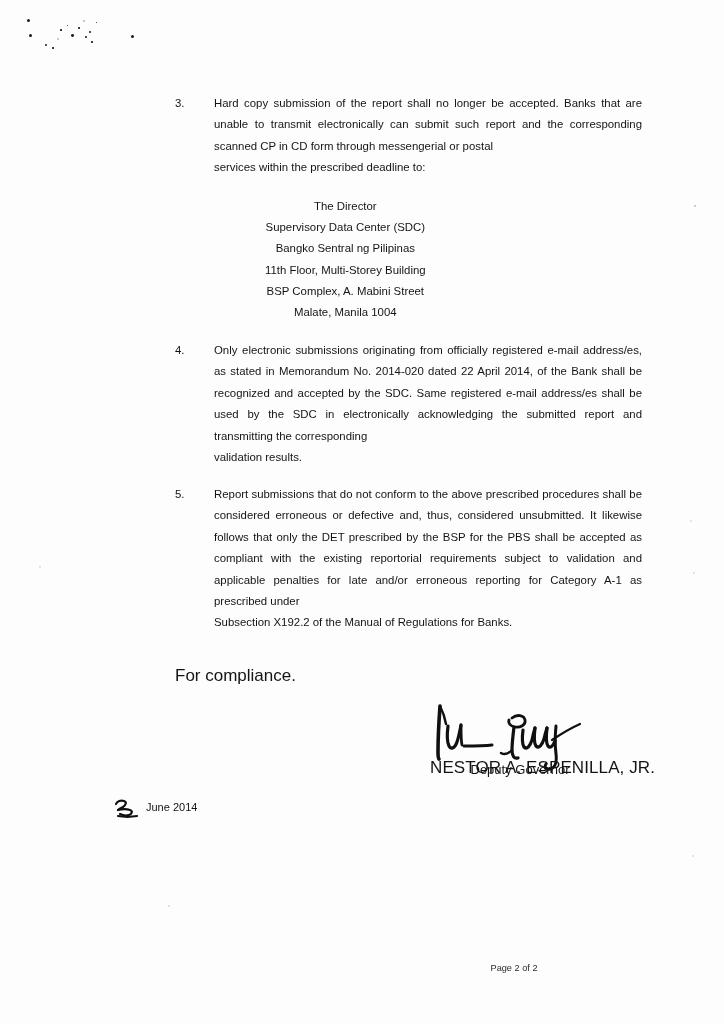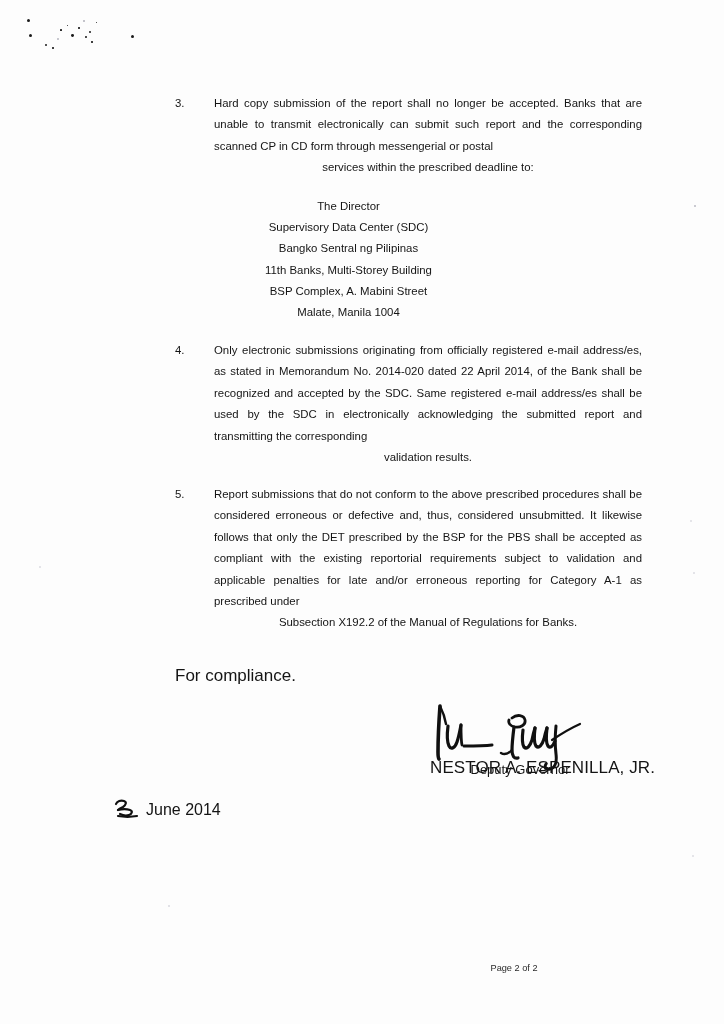--- a/index.html
+++ b/index.html
@@ -58,21 +58,21 @@
     text-align: left;
   }
   .item .body {
     display: block;
     margin-left: 39px;
     text-align: justify;
     text-justify: inter-word;
   }
   .item .body > .last {
     display: block;
-    text-align: center;
+    text-align: left;
   }
 
   #item3 { top: 93px; }
   #item4 { top: 340px; }
   #item5 { top: 484px; }
 
   .address {
     position: absolute;
     left: 265px;
     top: 196px;
@@ -122,21 +122,21 @@
     width: 180px;
     font-size: 13px;
     text-align: center;
   }
 
   
   .dateline {
     position: absolute;
     left: 112px;
     top: 801px;
-    font-size: 16px;
+    font-size: 11px;
     white-space: nowrap;
   }
   .date-hand {
     position: absolute;
     left: 0;
     top: -4px;
     width: 34px;
     height: 24px;
   }
   .date-text {
@@ -190,21 +190,21 @@
 
     <div class="item" id="item3">
       <span class="num">3.</span>
       <span class="body"><span>Hard copy submission of the report shall no longer be accepted.  Banks that are unable to transmit electronically can submit such report and the corresponding scanned CP in CD form through messengerial or postal</span><span class="last">services within the prescribed deadline to:</span></span>
     </div>
 
     <div class="address">
       <div>The Director</div>
       <div>Supervisory Data Center (SDC)</div>
       <div>Bangko Sentral ng Pilipinas</div>
-      <div>11th Banks,  Multi-Storey Building</div>
+      <div>11th Floor,  Multi-Storey Building</div>
       <div>BSP Complex, A. Mabini Street</div>
       <div>Malate, Manila 1004</div>
     </div>
 
     <div class="item" id="item4">
       <span class="num">4.</span>
       <span class="body"><span>Only electronic submissions originating from officially registered e-mail address/es, as stated in Memorandum No. 2014-020 dated 22 April 2014, of the Bank shall be recognized and accepted by the SDC. Same registered e-mail address/es shall be used by the SDC in electronically acknowledging the submitted report and transmitting the corresponding</span><span class="last">validation results.</span></span>
     </div>
 
     <div class="item" id="item5">

